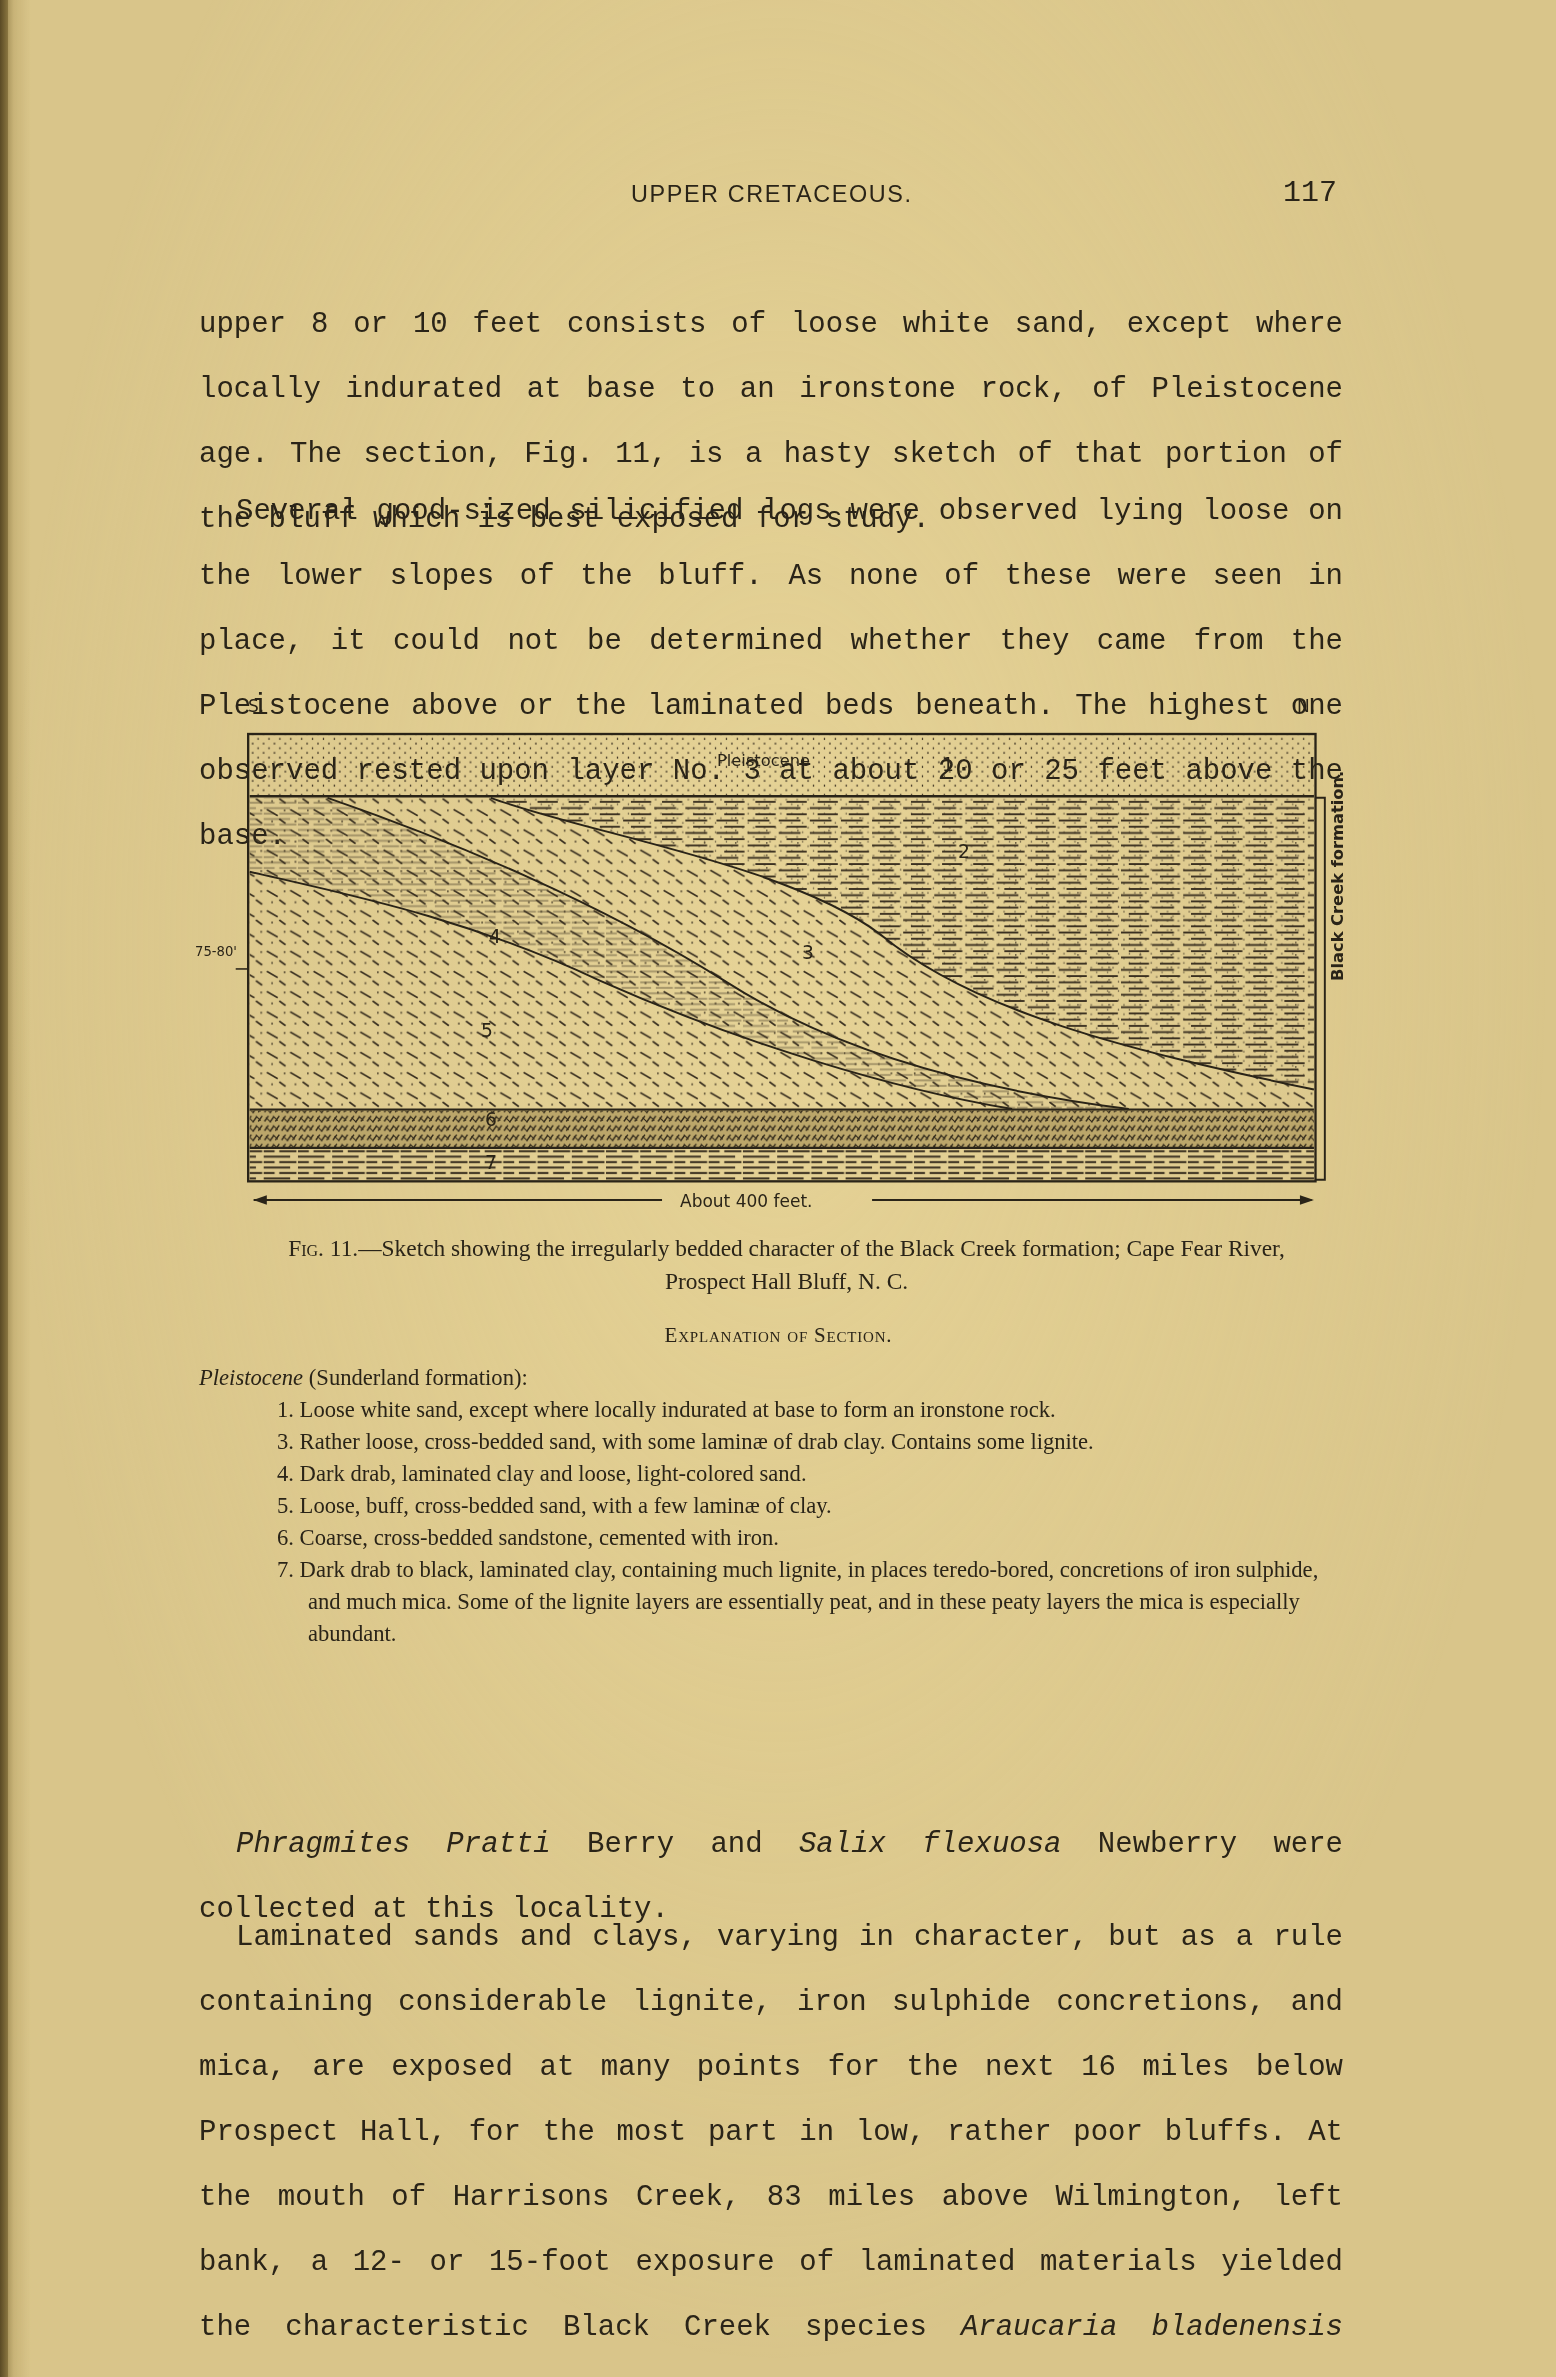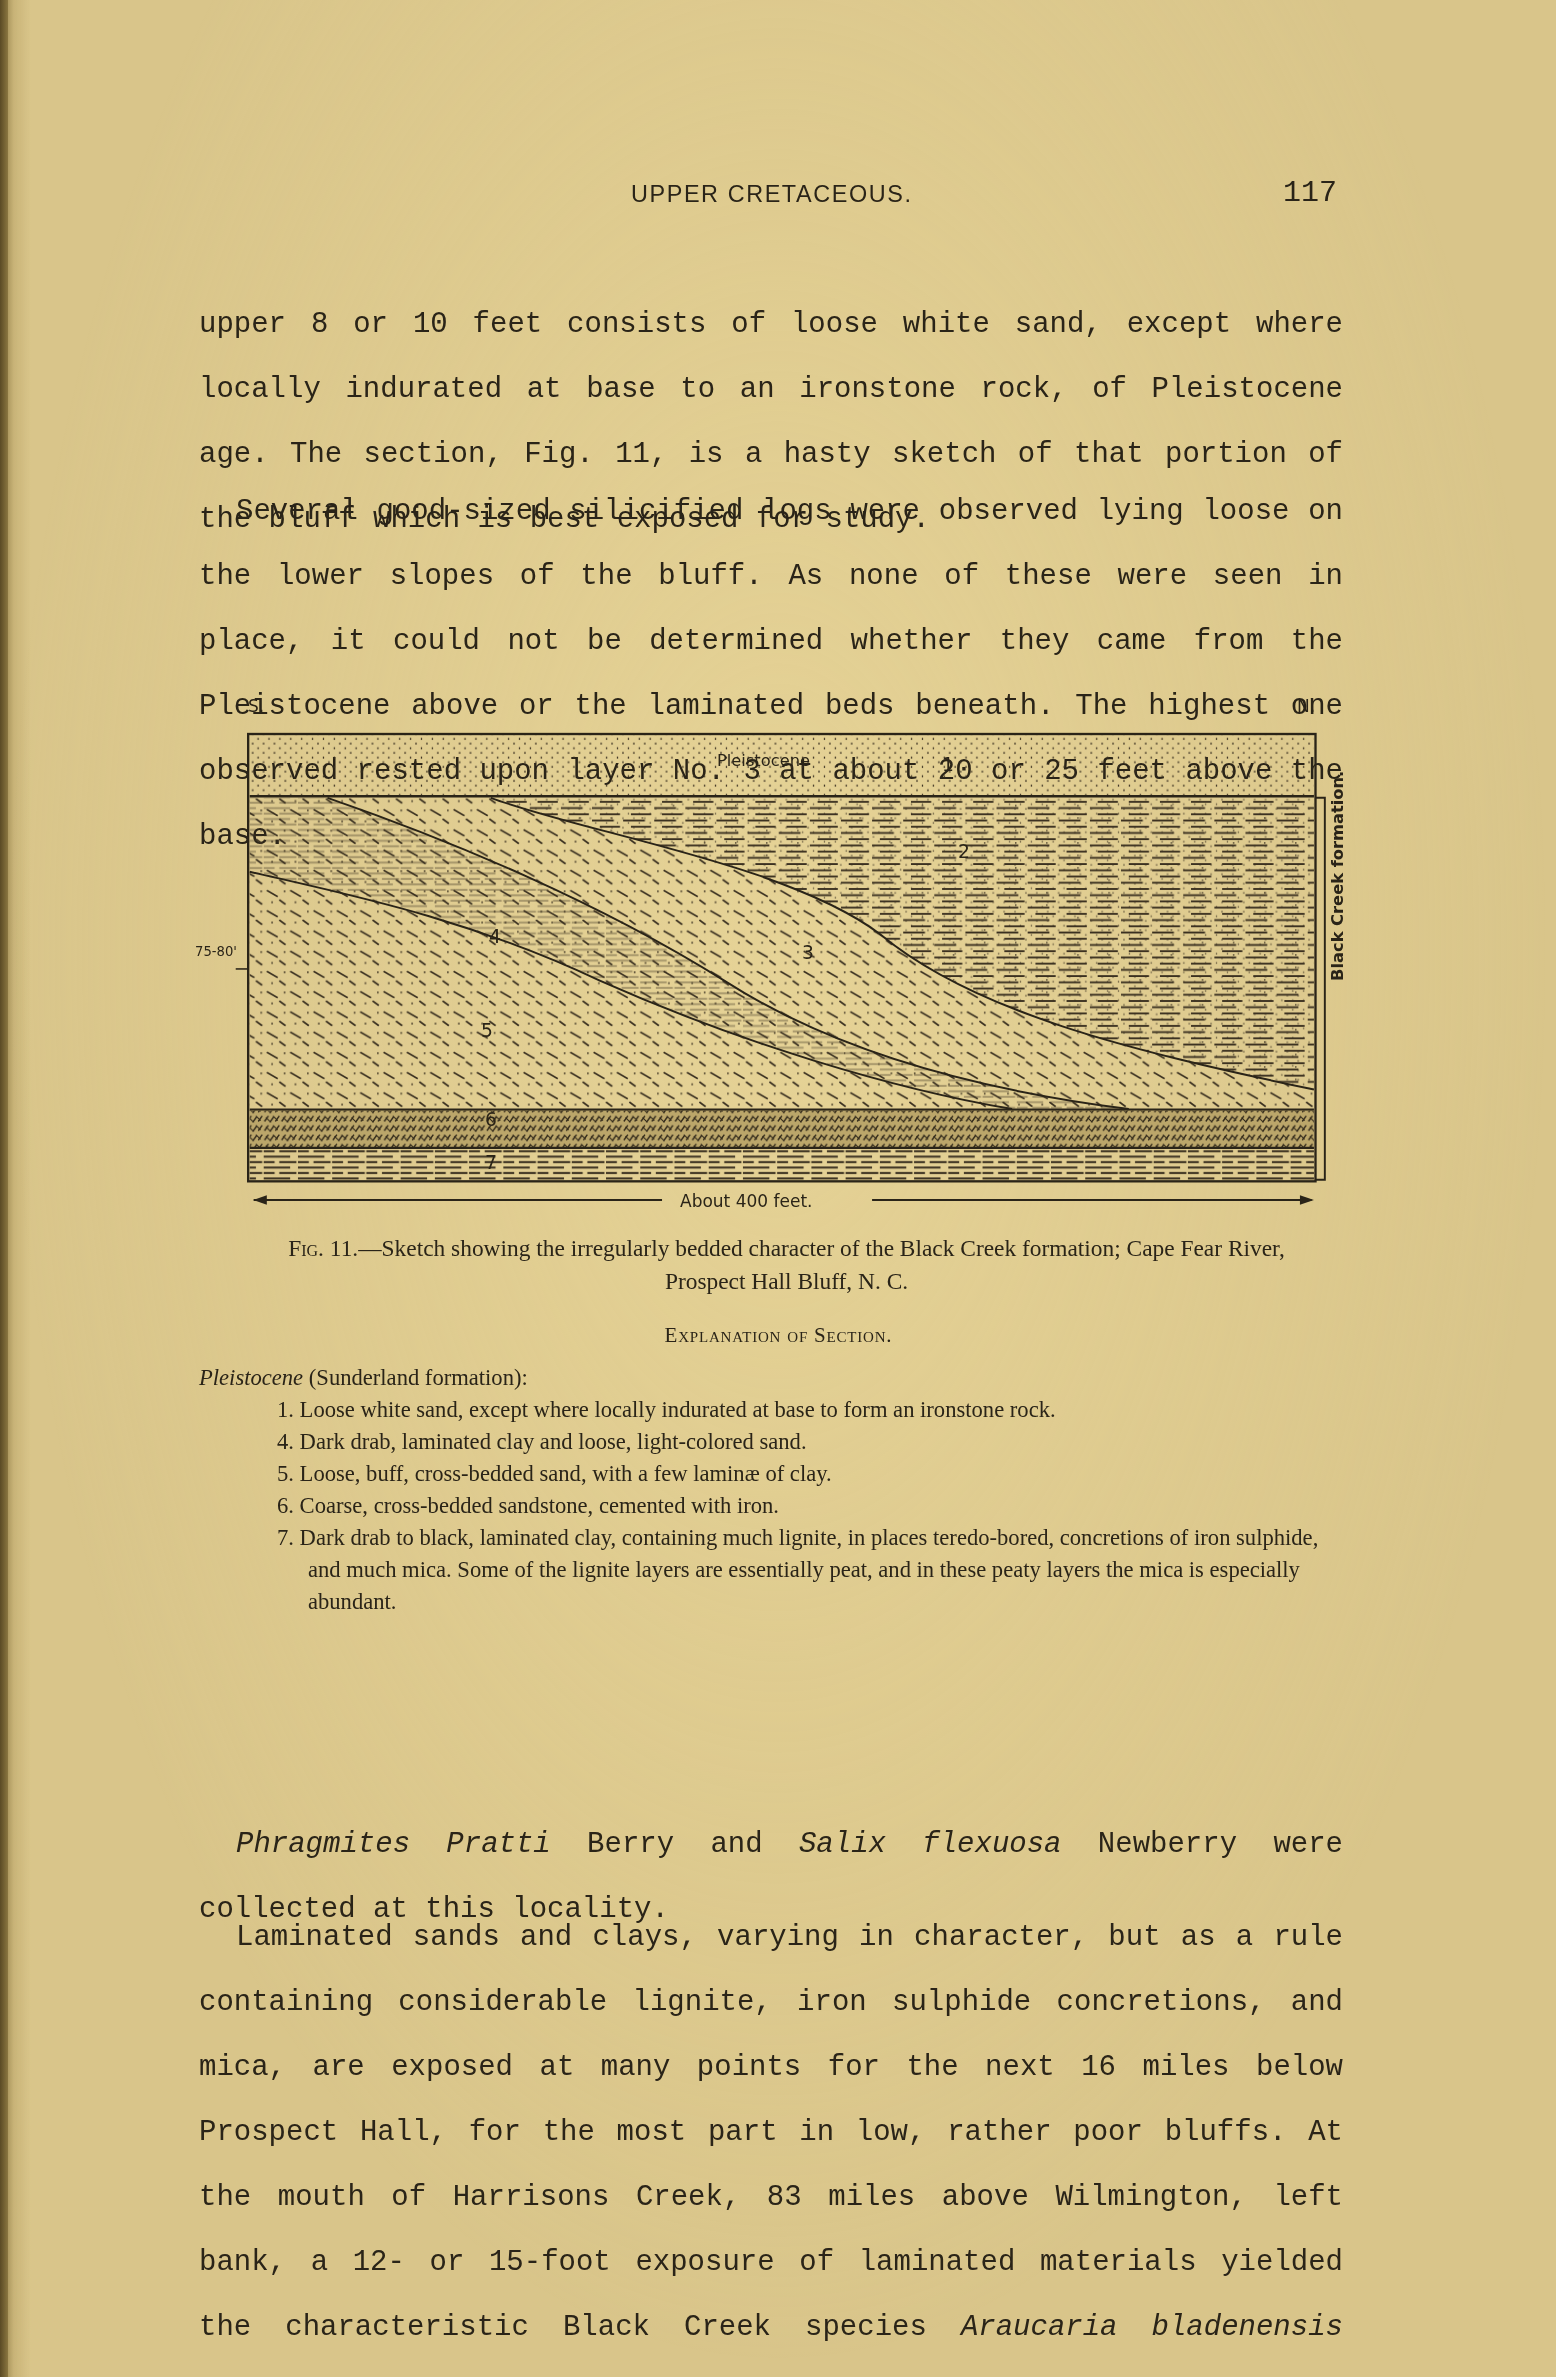--- a/index.html
+++ b/index.html
@@ -149,20 +149,21 @@
   <div class="lbl-scale">About 400 feet.</div>
 </div>
 
 <div class="caption"><span class="fig-no">Fig. 11.</span><span>—Sketch showing the irregularly bedded character of the Black Creek formation; Cape Fear River, Prospect Hall Bluff, N. C.</span></div>
 
 <div class="expl-title">Explanation of Section.</div>
 
 <div class="expl">
   <p class="group"><span class="it">Pleistocene</span><span> (Sunderland formation):</span></p>
   <p class="item">1. Loose white sand, except where locally indurated at base to form an ironstone rock.</p>
+  <p class="item">3. Rather loose, cross-bedded sand, with some laminæ of drab clay. Contains some lignite.</p>
   <p class="item">4. Dark drab, laminated clay and loose, light-colored sand.</p>
   <p class="item">5. Loose, buff, cross-bedded sand, with a few laminæ of clay.</p>
   <p class="item">6. Coarse, cross-bedded sandstone, cemented with iron.</p>
   <p class="item">7. Dark drab to black, laminated clay, containing much lignite, in places teredo-bored, concretions of iron sulphide, and much mica. Some of the lignite layers are essentially peat, and in these peaty layers the mica is especially abundant.</p>
 </div>
 
 <p class="para" id="p3"><span class="indent"></span><span class="it">Phragmites Pratti</span><span> Berry and </span><span class="it">Salix flexuosa</span><span> Newberry were collected at this locality.</span></p>
 
 <p class="para" id="p4"><span class="indent"></span><span>Laminated sands and clays, varying in character, but as a rule containing considerable lignite, iron sulphide concretions, and mica, are exposed at many points for the next 16 miles below Prospect Hall, for the most part in low, rather poor bluffs. At the mouth of Harrisons Creek, 83 miles above Wilmington, left bank, a 12- or 15-foot exposure of laminated materials yielded the characteristic Black Creek species </span><span class="it">Araucaria bladenensis</span><span> Berry and </span><span class="it">Phragmites Pratti</span><span> Berry.</span></p>
 

